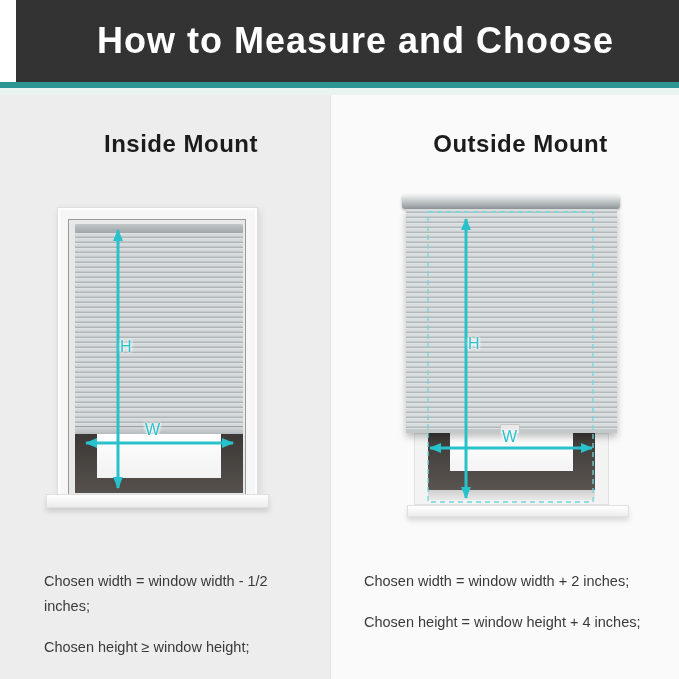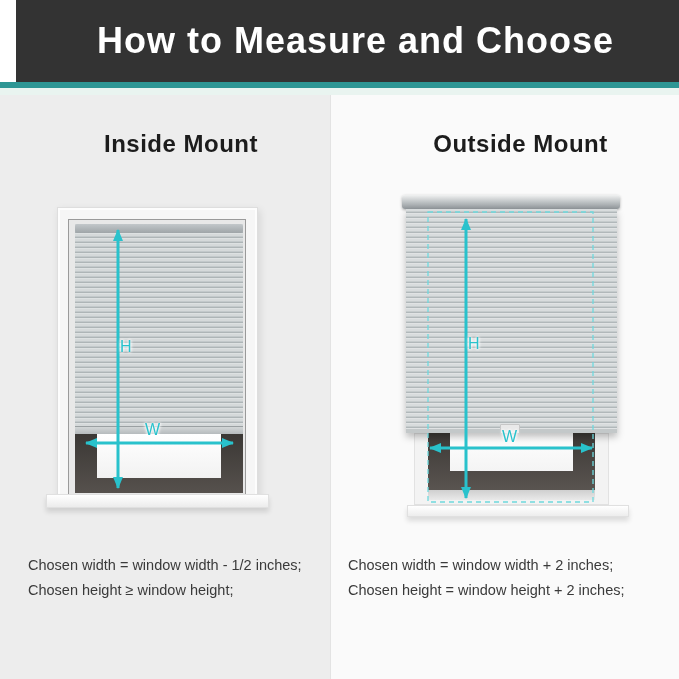--- a/index.html
+++ b/index.html
@@ -78,21 +78,21 @@
     background:linear-gradient(180deg,#ffffff,#f4f4f4);}
   .inner-sill{position:absolute;left:14px;top:57px;width:167px;height:10px;
     background:linear-gradient(180deg,#cfcfcf,#e9e9e9);}
   .sill2{position:absolute;left:27px;top:315px;width:222px;height:12px;
     background:linear-gradient(180deg,#ffffff,#ededed);border:1px solid #e0e0e0;
     box-sizing:border-box;box-shadow:0 4px 5px rgba(0,0,0,.12);}
   .mlabel-h-outside{left:88px;top:145px;}
   .mlabel-w-outside{left:122px;top:238px;}
   
   .notes{position:absolute;font-size:14.5px;color:var(--note-text);line-height:25px;}
-  .notes p{margin:0;}
+  .notes p{margin:16px;}
   .notes-inside{left:28px;top:553px;width:300px;}
   .notes-outside{left:348px;top:553px;width:330px;}
 </style>
 </head>
 <body>
 
 <div class="page">
 
   <div class="header">
     <h1>How to Measure and Choose</h1>
@@ -163,16 +163,16 @@
     <span class="mlabel mlabel-h-outside">H</span>
     <span class="mlabel mlabel-w-outside">W</span>
   </div>
 
   <div class="notes notes-inside">
     <p>Chosen width = window width - 1/2 inches;</p>
     <p>Chosen height ≥ window height;</p>
   </div>
   <div class="notes notes-outside">
     <p>Chosen width = window width + 2 inches;</p>
-    <p>Chosen height = window height + 2 inches;</p>
+    <p>Chosen height = window height + 4 inches;</p>
   </div>
 
 </div>
 
 </body></html>

